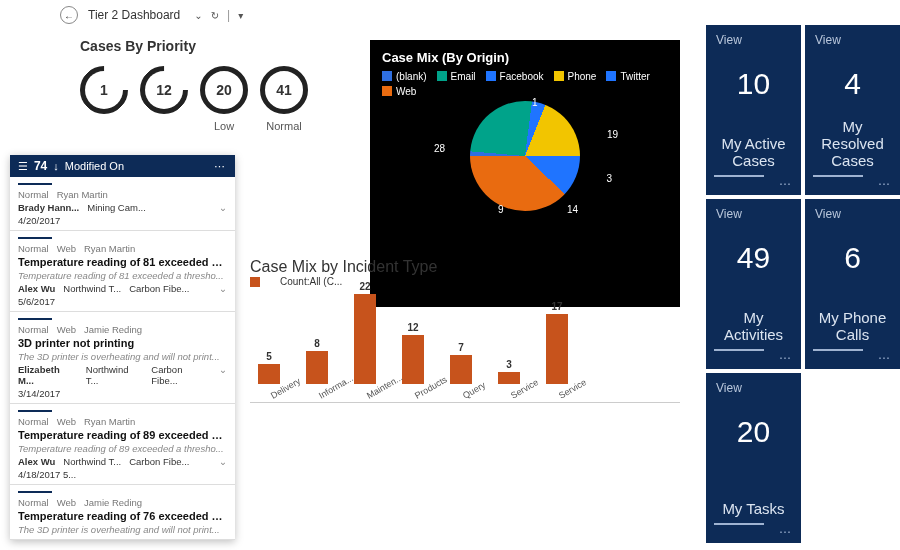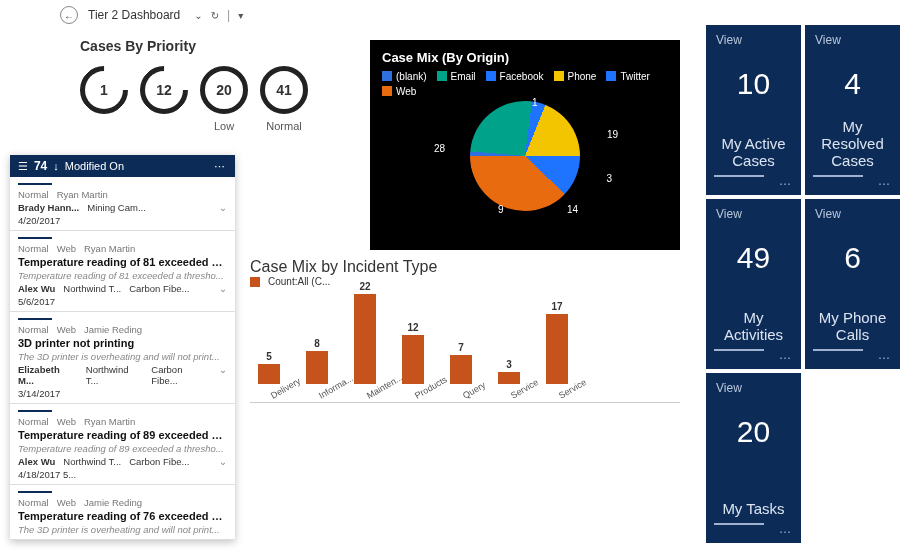--- a/index.html
+++ b/index.html
@@ -15,33 +15,33 @@
   .cbp { position: absolute; left: 80px; top: 38px; width: 300px; }
   .cbp-title { font-size: 14px; font-weight: 600; margin-bottom: 12px; }
   .gauges { display: flex; gap: 12px; }
   .gauge { display: flex; flex-direction: column; align-items: center; font-size: 11px; }
   .ring { width: 48px; height: 48px; border-radius: 50%; display: flex; align-items: center; justify-content: center; font-size: 14px; font-weight: 600; position: relative; margin-bottom: 6px; }
   .ring::before { content:""; position:absolute; inset:0; border:5px solid #222; border-radius:50%; }
   .ring.partial::before { border-top-color: transparent; transform: rotate(45deg); }
   .gauge-label { font-size: 11px; color: #555; }
 
   
-  .pie-card { position: absolute; left: 370px; top: 40px; width: 310px; height: 210px; background: #000; color: #fff; padding: 10px 12px; }
+  .pie-card { position: absolute; left: 370px; top: 40px; width: 310px; height: 267px; background: #000; color: #fff; padding: 10px 12px; }
   .pie-title { font-size: 13px; font-weight: 600; margin-bottom: 6px; }
   .pie-legend { display: flex; flex-wrap: wrap; gap: 4px 10px; font-size: 10px; margin-bottom: 4px; }
   .lg { display: flex; gap: 4px; }
   .sw { width: 10px; height: 10px; }
   .pie-wrap { display:flex; justify-content:center; position:relative; }
   .pie { width: 110px; height: 110px; border-radius: 50%; position: relative; }
   .pie-lbl { position: absolute; font-size: 10px; color: #fff; }
 
   
   .bar-card { position: absolute; left: 250px; top: 258px; width: 430px; }
   .bar-title { font-size: 16px; font-weight: 400; }
-  .bar-legend { font-size: 10px; display:flex; align-items:center; gap:8px; margin-bottom:6px;}
+  .bar-legend { font-size: 10px; display:flex; align-items:center; gap:20px; margin-bottom:6px;}
   .bar-legend .sw{ width:10px;height:10px;background:#c7531c;}
   .bars { display:flex; align-items:flex-end; gap:26px; height:110px; border-bottom:1px solid #ccc; padding:0 8px; }
   .barcol { display:flex; flex-direction:column; align-items:center; }
   .bar { width:22px; background:#c7531c; }
   .bval { font-size:10px; margin-bottom:2px; font-weight:600;}
   .bcat { font-size:9px; color:#555; transform:rotate(-30deg); transform-origin:top left; margin-top:8px; white-space:nowrap; width:0;}
 
   
   .records { position:absolute; left:10px; top:155px; width:225px; background:#fff; box-shadow:0 2px 8px rgba(0,0,0,.25); z-index:5; }
   .rec-hdr { background:#0d2b57; color:#fff; display:flex; align-items:center; padding:4px 8px; font-size:11px; gap:6px;}

